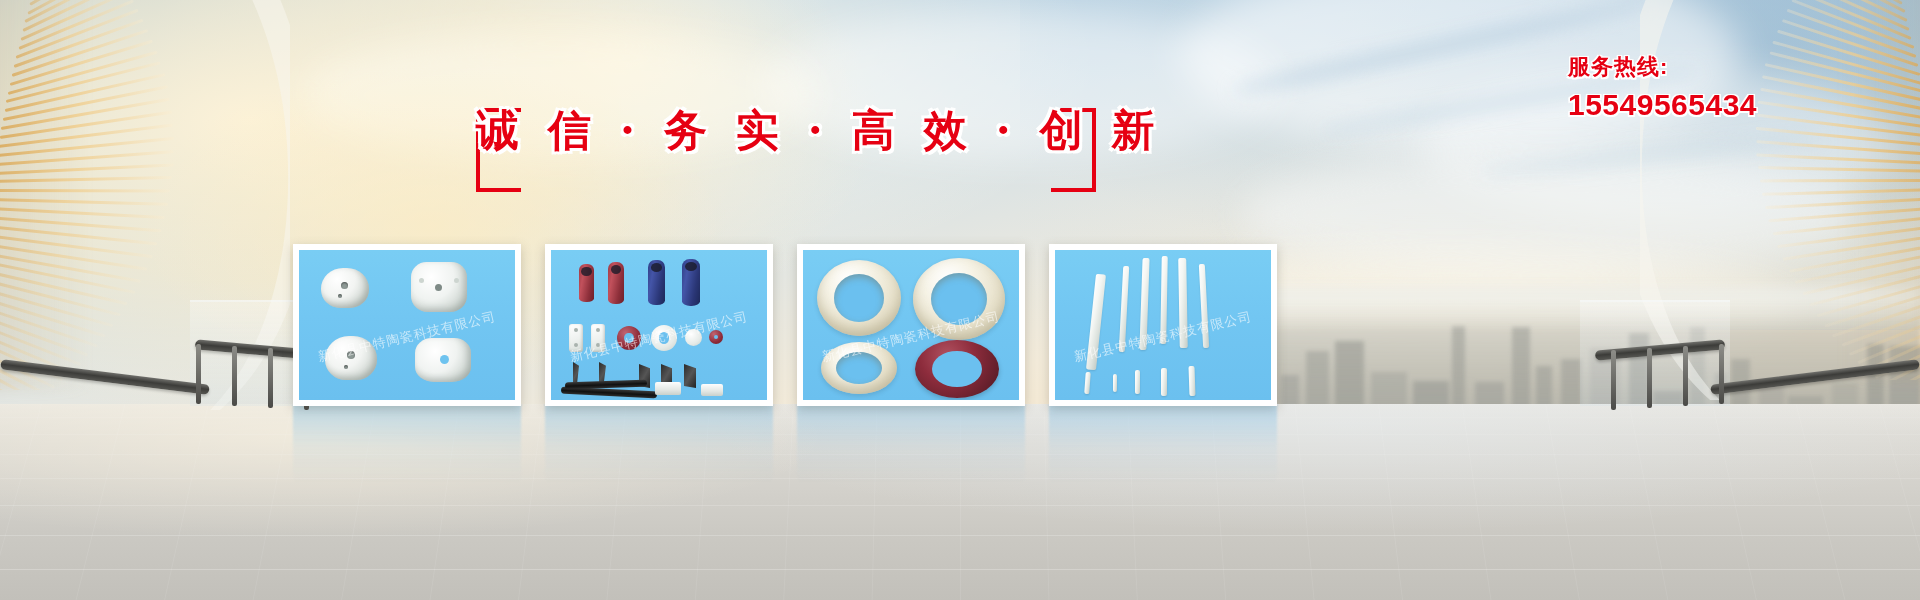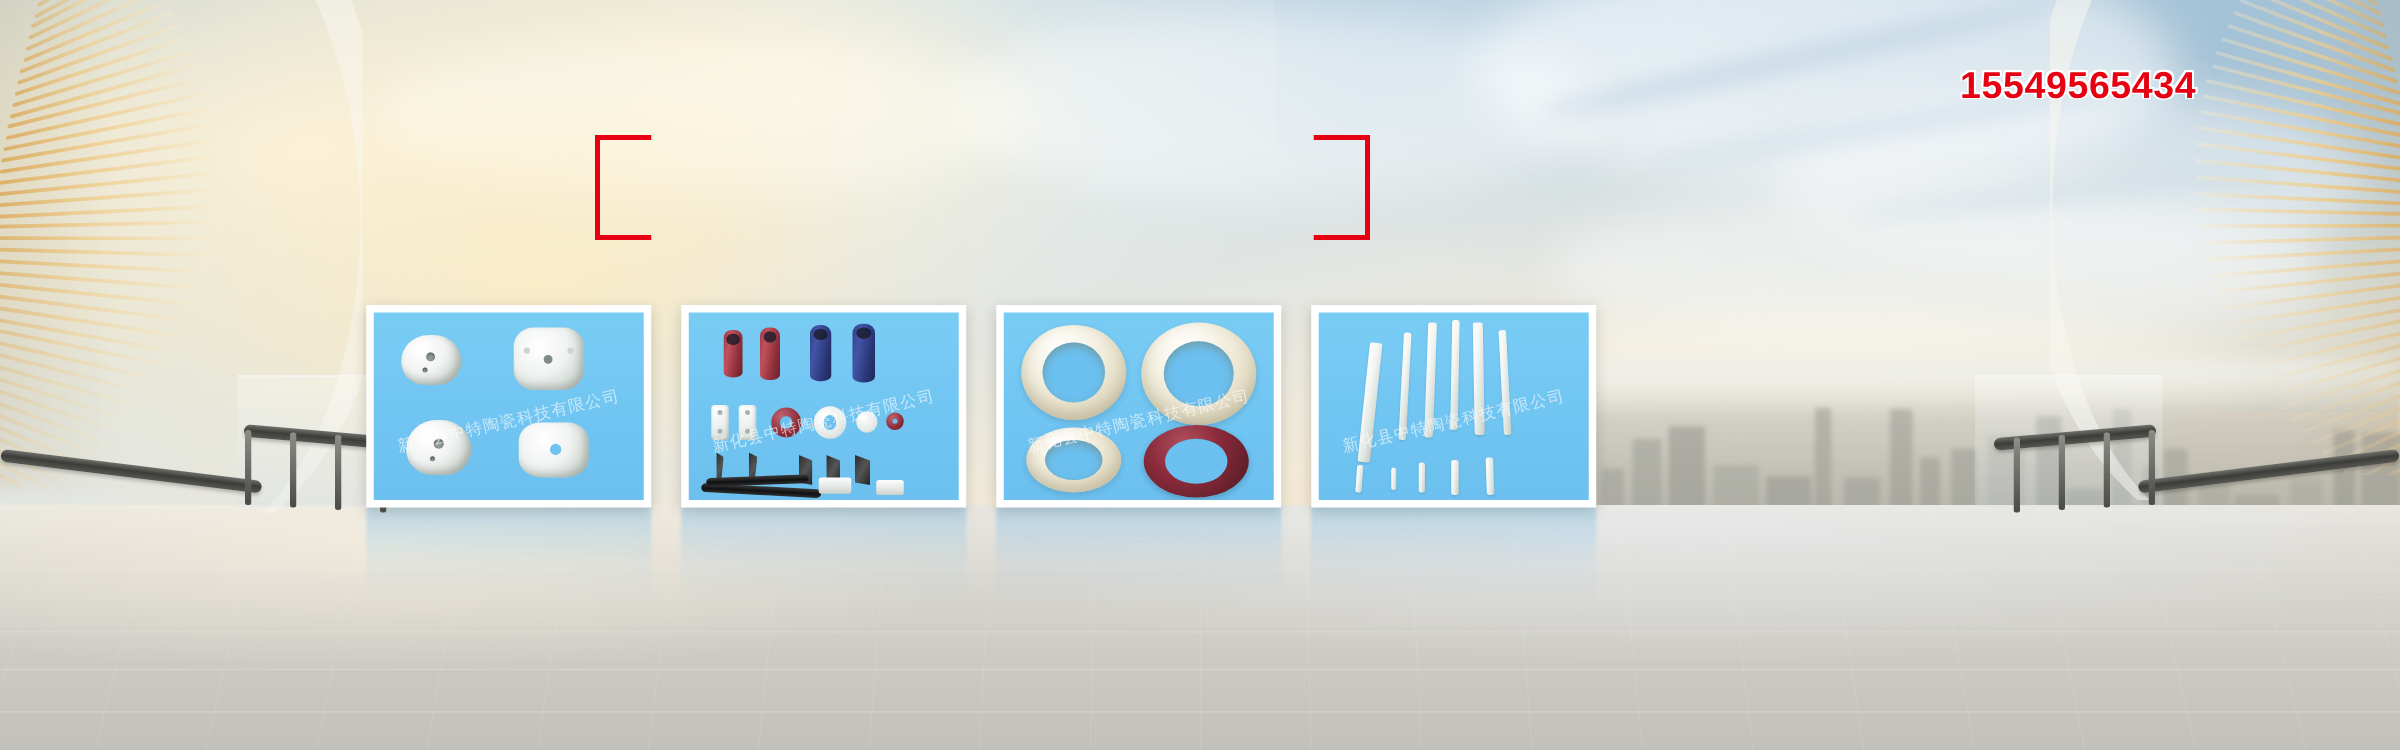--- a/index.html
+++ b/index.html
@@ -432,23 +432,25 @@
       <div class="post" style="left: 1611px; top: 350px;"></div>
     </div>
 
   <div class="slogan">
     <div class="br br-tl-h"></div>
     <div class="br br-tl-v"></div>
     <div class="br br-tl-b"></div>
     <div class="br br-tr-h"></div>
     <div class="br br-tr-v"></div>
     <div class="br br-tr-b"></div>
+    <div class="slogan-cn">诚 信 · 务 实 · 高 效 · 创 新</div>
   </div>
 
   <div class="contact">
+    <div class="ct-lbl">服务热线:</div>
     <div class="ct-tel">15549565434</div>
   </div>
 
   <div class="panels">
 
     <div class="panel p1">
       <div class="pimg">
         <div class="part nozzle" style="left:22px;top:18px;width:48px;height:40px;">
           <div class="hole" style="left:20px;top:14px;width:7px;height:7px;"></div>
           <div class="hole" style="left:17px;top:26px;width:4px;height:4px;"></div>

